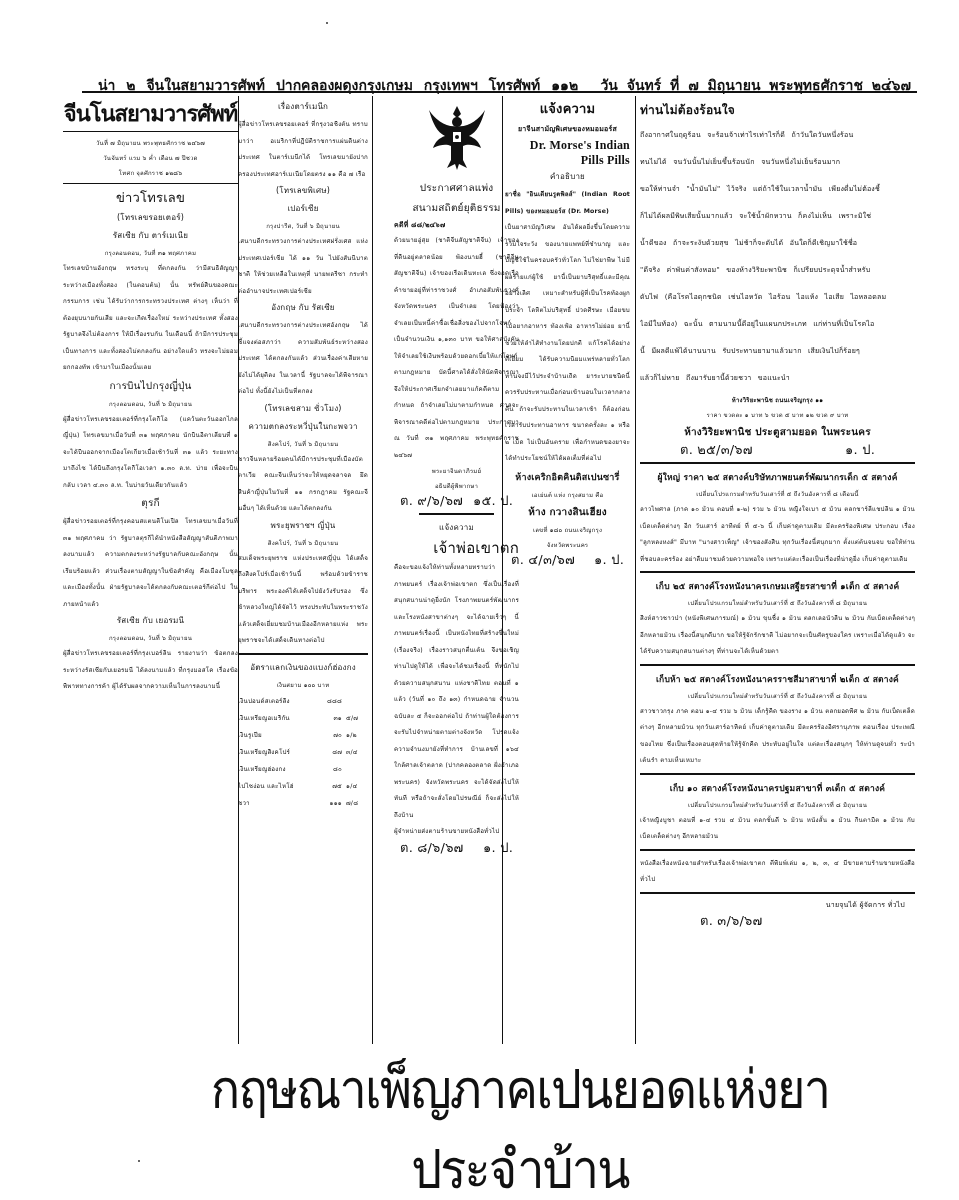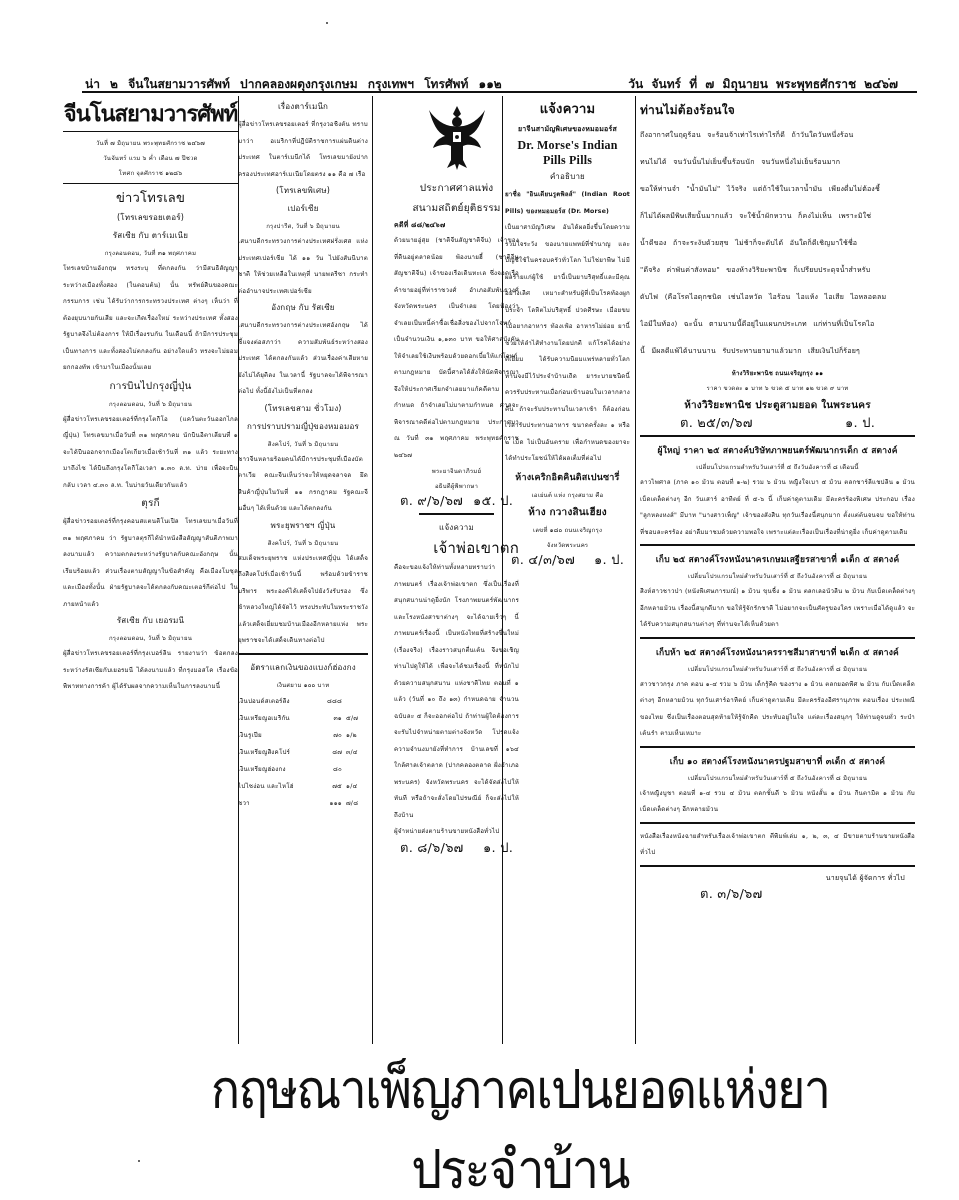--- a/index.html
+++ b/index.html
@@ -1,39 +1,39 @@
 <!DOCTYPE html>
 <html><head>
 <meta charset="utf-8">
 <style>
   html,body{margin:0;padding:0;background:#fff;}
   body{width:959px;height:1200px;position:relative;overflow:hidden;color:#111;
        font-family:"DejaVu Sans","Liberation Sans",sans-serif;}
   .page{position:absolute;left:60px;top:0;width:860px;height:1200px;}
-  .runhead{position:absolute;top:74px;left:3px;width:860px;height:16px;font-size:12px;font-weight:bold;}
+  .runhead{position:absolute;top:74px;left:16px;width:860px;height:16px;font-size:14px;font-weight:bold;}
   .runhead .l{position:absolute;left:22px;top:0;word-spacing:6px;}
   .runhead .r{position:absolute;right:25px;top:0;word-spacing:4px;}
   .rule-top{position:absolute;top:91px;left:22px;width:835px;height:2px;background:#111;}
   .col{position:absolute;top:98px;font-size:6.2px;line-height:16.5px;letter-spacing:.2px;overflow:hidden;}
   .col p{margin:0;text-align:justify;}
   .vline{position:absolute;top:96px;width:1px;background:#111;}
   .c1{left:3px;width:175px;height:945px;}
   .c2{left:178px;width:130px;height:945px;}
   .c3{left:334px;width:125px;height:945px;}
   .c4{left:445px;width:125px;height:945px;}
   .c5{left:580px;width:275px;height:945px;}
   .masthead{font-family:"DejaVu Serif","Liberation Serif",serif;font-size:22px;font-weight:bold;text-align:center;line-height:30px;letter-spacing:-1px;}
   .hr{height:1px;background:#111;margin:3px 0;}
   .hr2{height:2px;background:#111;margin:4px 0;}
   .h1{font-size:13px;text-align:center;line-height:22px;}
   .h2{font-size:10px;text-align:center;line-height:20px;}
   .h2b{font-size:10px;font-weight:bold;text-align:center;line-height:20px;}
   .h3{font-size:8px;text-align:center;line-height:18px;}
   .small{font-size:6px;text-align:center;line-height:15px;}
-  .eng{font-family:"Liberation Serif","DejaVu Serif",serif;font-weight:bold;font-size:12px;text-align:center;line-height:15px;}
+  .eng{font-family:"Liberation Serif","DejaVu Serif",serif;font-weight:bold;font-size:12px;text-align:right;line-height:15px;}
   .garuda{width:60px;height:70px;margin:4px auto 6px;position:relative;}
   .garuda svg{width:60px;height:70px;}
   .fintable{width:100%;border-collapse:collapse;font-size:6.2px;}
   .fintable td{padding:2px 0;line-height:13px;}
   .fintable td.n{text-align:right;padding-right:4px;width:28px;}
   .fintable td.d{width:22px;}
   .sig{text-align:right;font-size:7px;line-height:15px;padding-right:10px;}
   .datel{display:flex;justify-content:space-between;font-size:13px;line-height:16px;padding:0 6px;}
   .ad-title{font-size:12px;font-weight:bold;text-align:left;line-height:24px;}
   .ad-line{font-size:7px;line-height:27px;word-spacing:4px;}
@@ -83,21 +83,21 @@
   <div class="col c2">
     <div class="h3">เรื่องตาร์เมนีก</div>
     <p>ผู้สื่อข่าวโทรเลขรอยเตอร์ ที่กรุงวอชิงตัน ทราบมาว่า อเมริกาที่ปฏิบัติราชการแผ่นดินต่างประเทศ ในตาร์เมนีกได้ โทรเลขมายังปากครองประเทศอาร์เมเนียโดยตรง ๑๑ คือ ๗ เรือ</p>
     <div class="h3">(โทรเลขพิเศษ)</div>
     <div class="h3">เปอร์เซีย</div>
     <div class="small">กรุงปารีส, วันที่ ๖ มิถุนายน</div>
     <p>เสนาบดีกระทรวงการต่างประเทศฝรั่งเศส แห่งประเทศเปอร์เซีย ได้ ๑๑ วัน ไปยังสันนิบาตชาติ ให้ช่วยเหลือในเหตุที่ นายพลรีซา กระทำต่ออำนาจประเทศเปอร์เซีย</p>
     <div class="h3">อังกฤษ กับ รัสเซีย</div>
     <p>เสนาบดีกระทรวงการต่างประเทศอังกฤษ ได้ชี้แจงต่อสภาว่า ความสัมพันธ์ระหว่างสองประเทศ ได้ตกลงกันแล้ว ส่วนเรื่องค่าเสียหาย ยังไม่ได้ยุติลง ในเวลานี้ รัฐบาลจะได้พิจารณาต่อไป ทั้งนี้ยังไม่เป็นที่ตกลง</p>
     <div class="h3">(โทรเลขสาม ชั่วโมง)</div>
-    <div class="h3">การปราบปรามญี่ปุ่ของหมอมอร</div>
+    <div class="h3">ความตกลงระหวี่ปุ่นในกะพจวา</div>
     <div class="small">สิงคโปร์, วันที่ ๖ มิถุนายน</div>
     <p>ชาวจีนหลายร้อยคนได้มีการประชุมที่เมืองบัตตาเวีย คณะจีนเห็นว่าจะให้หยุดจลาจล ยึดสินค้าญี่ปุ่นในวันที่ ๑๑ กรกฎาคม รัฐคณะจีนอื่นๆ ได้เห็นด้วย และได้ตกลงกัน</p>
     <div class="h3">พระยุพราชฯ ญี่ปุ่น</div>
     <div class="small">สิงคโปร์, วันที่ ๖ มิถุนายน</div>
     <p>สมเด็จพระยุพราช แห่งประเทศญี่ปุ่น ได้เสด็จถึงสิงคโปร์เมื่อเช้าวันนี้ พร้อมด้วยข้าราชบริพาร พระองค์ได้เสด็จไปยังวังรับรอง ซึ่งข้าหลวงใหญ่ได้จัดไว้ ทรงประทับในพระราชวัง แล้วเสด็จเยี่ยมชมบ้านเมืองอีกหลายแห่ง พระยุพราชจะได้เสด็จเดินทางต่อไป</p>
     <div class="hr2"></div>
     <div class="h3">อัตราแลกเงินของแบงก์ฮ่องกง</div>
     <div class="small">เงินสยาม ๑๐๐ บาท</div>
     <table class="fintable">
       <tbody>
@@ -194,20 +194,21 @@
     <div class="ad-title">ท่านไม่ต้องร้อนใจ</div>
     <div class="ad-line">ถึงอากาศในฤดูร้อน จะร้อนจ้าเท่าไรเท่าไรก็ดี ถ้าวันใดวันหนึ่งร้อน</div>
     <div class="ad-line">ทนไม่ได้ จนวันนั้นไม่เย็นขึ้นร้อนนัก จนวันหนึ่งไม่เย็นร้อนมาก</div>
     <div class="ad-line">ขอให้ท่านจำ "น้ำมันไม่" ไว้จริง แต่ถ้าใช้ในเวลาน้ำมัน เพียงดื่มไม่ต้องชี้</div>
     <div class="ad-line">ก็ไม่ได้ผลมีพิษเสียนั้นมากแล้ว จะใช้น้ำผักหวาน ก็คงไม่เห็น เพราะมิใช่</div>
     <div class="ad-line">น้ำดีของ ถ้าจะระงับด้วยสุข ไม่ช้าก็จะดับได้ อันใดก็ดีเชิญมาใช้ชื่อ</div>
     <div class="ad-line">"ดีจริง ค่าพันค่าสังหอม" ของห้างวิริยะพานิช ก็เปรียบประดุจน้ำสำหรับ</div>
     <div class="ad-line">ดับไฟ (คือโรคไอดุกชนิด เช่นไอหวัด ไอร้อน ไอแห้ง ไอเสีย ไอหลอดลม</div>
     <div class="ad-line">ไอมีในท้อง) ฉะนั้น ตามนามนี้ดีอยู่ในแผนกประเภท แก่ท่านที่เป็นโรคไอ</div>
     <div class="ad-line">นี้ มีผลดีแพ้ได้นานนาน รับประทานยามาแล้วมาก เสียเงินไปก็ร้อยๆ</div>
+    <div class="ad-line">แล้วก็ไม่หาย ถึงมารับยานี้ด้วยชวา ขอแนะนำ</div>
     <div class="small" style="font-weight:bold;">ห้างวิริยะพานิช ถนนเจริญกรุง ๑๑</div>
     <div class="small">ราคา ขวดละ ๑ บาท   ๖ ขวด ๕ บาท   ๑๒ ขวด ๙ บาท</div>
     <div class="h2b">ห้างวิริยะพานิช ประตูสามยอด ในพระนคร</div>
     <div class="datel" style="padding:0 40px;">
       <span>ต. ๒๕/๓/๖๗</span>
       <span>๑. ป.</span>
     </div>
     <div class="hr2"></div>
 
     <div>

